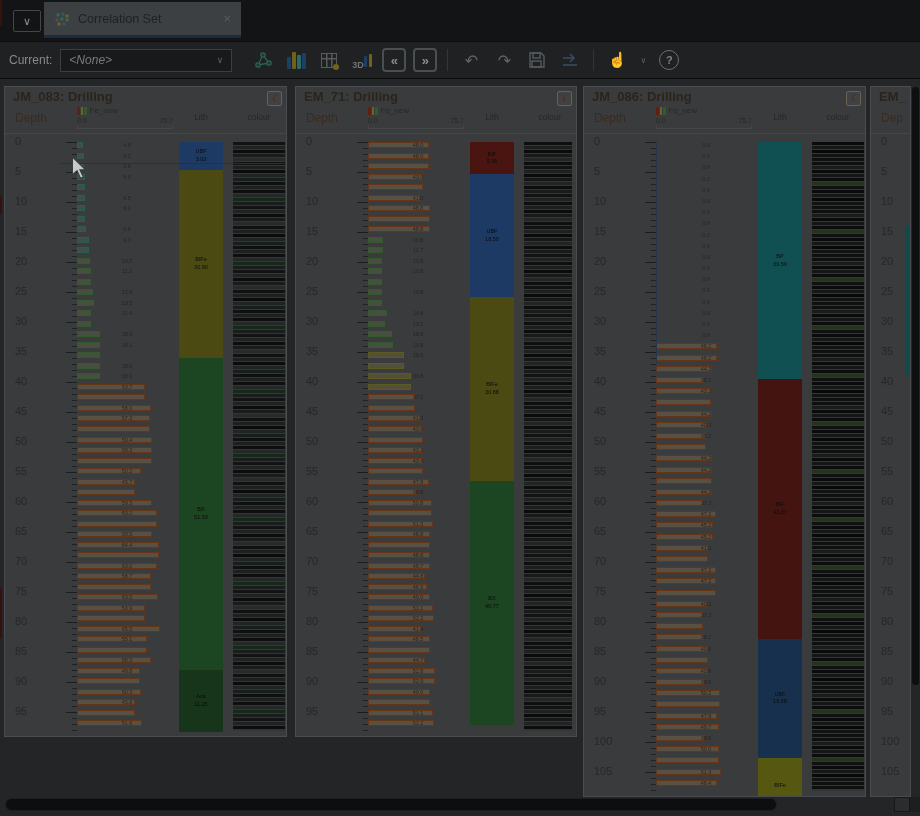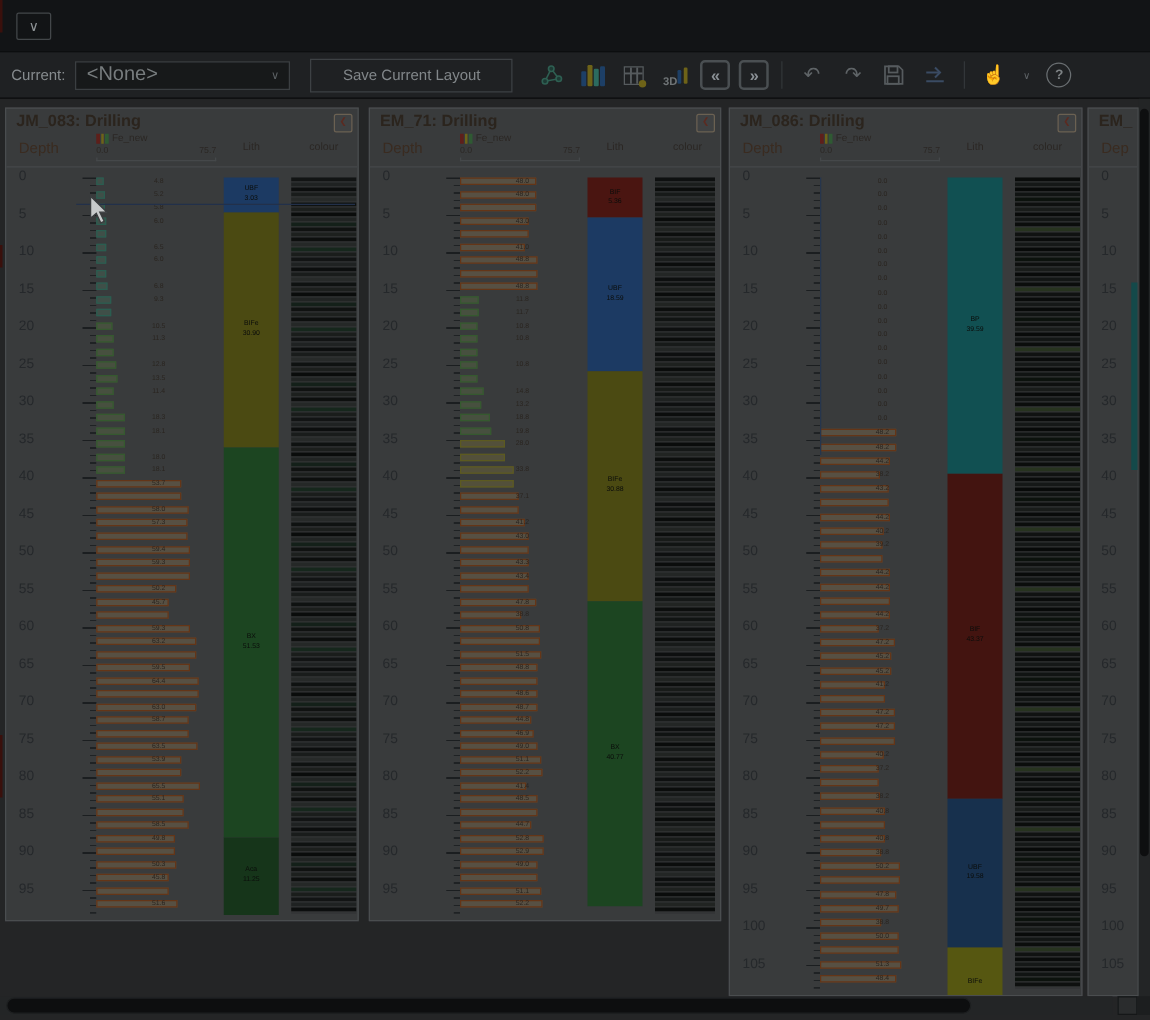--- a/index.html
+++ b/index.html
@@ -11,21 +11,21 @@
       border-radius:2px;color:#8e9396;font-size:11px;display:flex;align-items:center;justify-content:center;}
   .tab{position:absolute;left:44px;top:2px;width:197px;height:36px;background:#3d4042;
       display:flex;align-items:center;gap:8px;padding:0 10px;box-sizing:border-box;border-bottom:3px solid #1b2c42;}
   .tab-label{font-size:12.5px;color:#1e2022;}
   .tab-close{margin-left:auto;color:#585d60;font-size:13px;}
   .toolbar{position:absolute;top:42px;left:0;right:0;height:36px;background:#1f2123;
       border-bottom:1px solid #0a0b0c;display:flex;align-items:center;}
   .layout-label{color:#868b8e;font-size:12px;margin-left:9px;}
   .layout-select{width:172px;height:23px;background:#17191a;border:1px solid #3b3f42;margin-left:8px;
       display:flex;align-items:center;justify-content:space-between;padding:0 8px;box-sizing:border-box;}
-  .layout-value{color:#777c7e;font-size:16px;}
+  .layout-value{color:#777c7e;font-size:12px;font-style:italic;}
   .select-chevron{color:#5d6265;font-size:9px;}
   .save-btn{height:25px;border:1px solid #3d4144;background:transparent;color:#82878a;font-size:12px;
       padding:0 25px;margin-left:16px;display:flex;align-items:center;white-space:nowrap;}
   .tb-icons{display:flex;align-items:center;margin-left:18px;gap:7px;}
   .tb-icon{width:26px;height:26px;display:flex;align-items:center;justify-content:center;
       font-size:16px;color:#5f6467;position:relative;}
   .tb-btn-boxed{width:24px;height:24px;border:2px solid #4a4f52;border-radius:4px;color:#8a9095;
       font-weight:bold;font-size:13px;box-sizing:border-box;}
   .tb-divider{width:1px;height:22px;background:#323639;margin:0 3px;}
   .bulb-dot{position:absolute;right:3px;bottom:3px;width:6px;height:6px;border-radius:50%;background:#6e6318;}
@@ -81,29 +81,42 @@
   .edge-sliver{position:absolute;left:0;width:2px;background:#3a100c;}
   .cursor-svg{position:absolute;pointer-events:none;}
 </style>
 </head>
 <body>
 
 <div class="stage">
 
   <div class="tabbar">
     <div class="tab-collapse-btn">∨</div>
+    <div class="tab">
+      <svg class="tab-icon" width="16" height="16">
+        <circle cx="4" cy="4" r="1.7" fill="#2c6b5f"></circle>
+          <circle cx="9" cy="3" r="1.7" fill="#4a5054"></circle>
+        <circle cx="13" cy="5" r="1.7" fill="#6e6318"></circle>
+          <circle cx="3" cy="9" r="1.7" fill="#4a5054"></circle>
+        <circle cx="8" cy="8" r="1.7" fill="#2c6b5f"></circle>
+          <circle cx="13" cy="9" r="1.7" fill="#2c6b5f"></circle>
+        <circle cx="5" cy="13" r="1.7" fill="#6e6318"></circle>
+          <circle cx="10" cy="13" r="1.7" fill="#4a5054"></circle>
+      </svg>
+      <span class="tab-label">Correlation Set</span>
+      <span class="tab-close">×</span>
+    </div>
   </div>
 
   <div class="toolbar">
     <span class="layout-label">Current:</span>
     <div class="layout-select">
       <span class="layout-value">&lt;None&gt;</span>
       <span class="select-chevron">∨</span>
     </div>
-    <div class="save-btn">Save Current Layout</div>
     <div class="tb-icons">
       <div class="tb-icon">
         <svg width="20" height="20">
             <g stroke="#2e5f52" stroke-width="1.3" fill="none">
           <line x1="5" y1="15" x2="10" y2="5"></line>
               <line x1="10" y1="5" x2="16" y2="13"></line>
               <line x1="5" y1="15" x2="16" y2="13"></line>
           <circle cx="5" cy="15" r="2.2" fill="#1d3a34"></circle>
               <circle cx="10" cy="5" r="2.2" fill="#1d3a34"></circle>
           <circle cx="16" cy="13" r="2.2" fill="#1d3a34"></circle>

